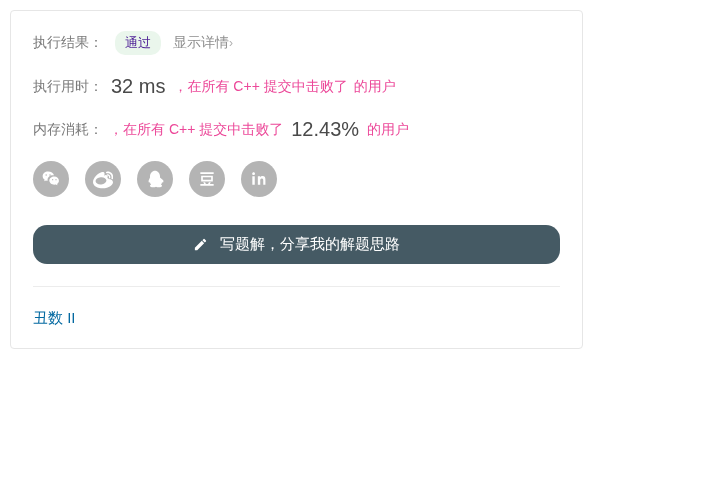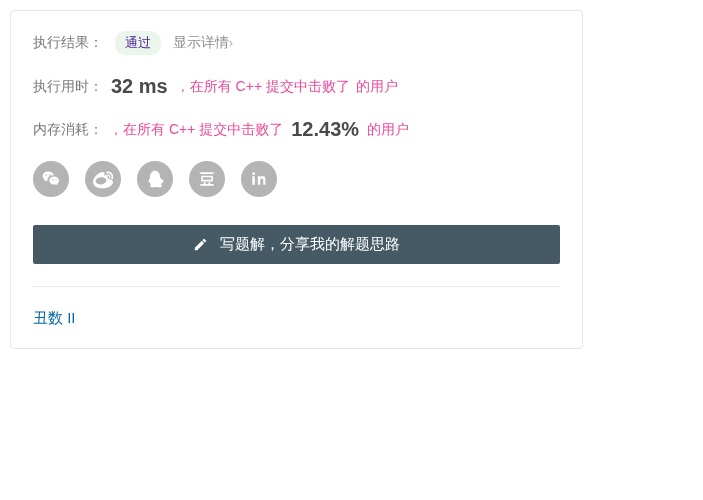--- a/index.html
+++ b/index.html
@@ -40,21 +40,21 @@
     align-items: center;
     gap: 0;
   }
   .chev {
     font-size: 12px;
     color: #b0b0b0;
   }
   .metric {
     color: #4a4a4a;
     font-size: 20px;
-    font-weight: 700;
+    font-weight: 400;
     margin: 0 2px;
     text-align: right;
   }
   .text-body { color: #ec4899; font-size: 14px; }
   .share-row {
     display: flex;
     gap: 16px;
     margin-top: 12px;
     margin-bottom: 28px;
   }
@@ -71,21 +71,21 @@
   }
   .share-icon svg { width: 20px; height: 20px; fill: #fff; }
   .btn-solution {
     background: #455a64;
     color: #fff;
     width: 100%;
     padding: 10px 11px;
     text-align: center;
     font-size: 15px;
     border: none;
-    border-radius: 2px;
+    border-radius: 14px;
     cursor: pointer;
     display: flex;
     align-items: center;
     justify-content: center;
     gap: 12px;
     margin-bottom: 22px;
   }
   .btn-solution svg { width: 15px; height: 15px; fill: #fff; }
   .divider {
     border: none;

